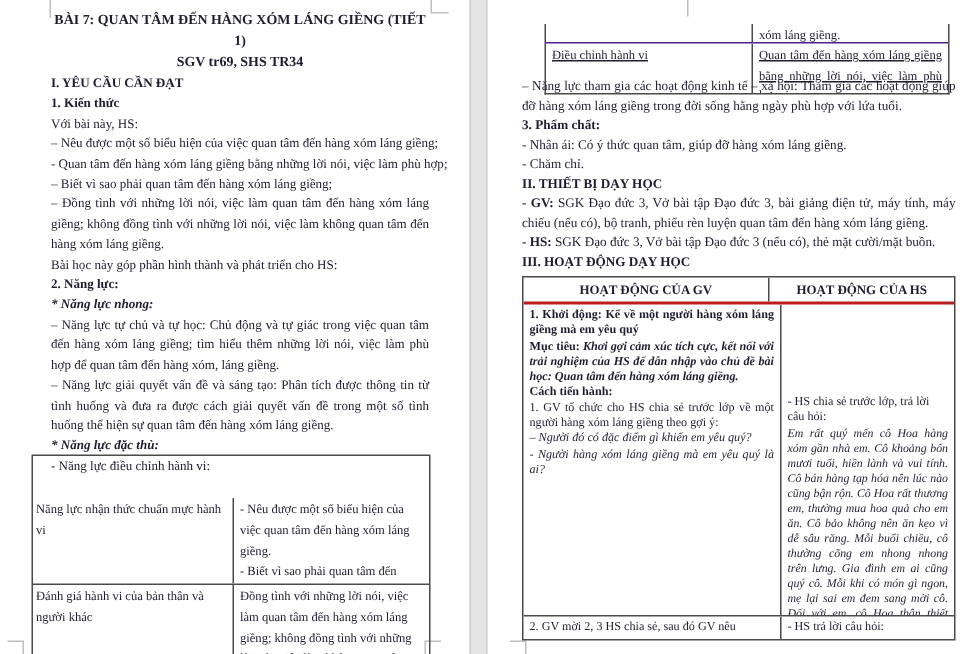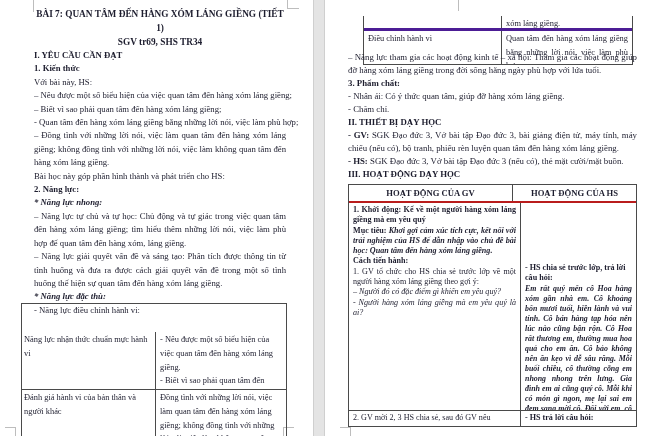--- a/index.html
+++ b/index.html
@@ -28,38 +28,38 @@
   #p1-table .row{display:flex;}
   #p1-table .row + .row{border-top:1px solid #4a4a4a;}
   #p1-table .cl{width:129px;border-right:1px solid #4a4a4a;padding:1px 2px;}
   #p1-table .cr{flex:1;padding:1px 4px;}
   #p1-table .r1{height:57px;overflow:hidden;margin-top:28px;}
   #p1-table .r2{height:56px;overflow:hidden;}
 
   
   #tableA{position:absolute;left:38px;top:16px;width:268px;border:1px solid #4a4a4a;border-top:none;font-size:8.4px;line-height:13.5px;}
   #tableA .row{display:flex;}
-  #tableA .row + .row{border-top:3px solid #4c1d95;}
+  #tableA .row + .row{border-top:1px solid #4c1d95;text-decoration:underline;}
   #tableA .cl{width:129px;border-right:1px solid #4a4a4a;padding:1px 4px;}
   #tableA .cr{flex:1;padding:1px 4px;}
   #tableA .r0{height:12px;overflow:hidden;}
   #tableA .r1{height:33px;overflow:hidden;}
 
   #p2-content{position:absolute;left:23px;top:51px;width:289px;}
   #p2-content .p{font-size:8.8px;line-height:13px;}
 
   #tableB{position:absolute;left:23px;top:184px;width:287px;height:241px;border:1px solid #4a4a4a;overflow:hidden;font-size:8.1px;line-height:10.3px;}
   #tableB .hrow{display:flex;height:16px;border-bottom:2px solid #b91c1c;font-size:8.6px;font-weight:bold;line-height:16px;text-align:center;}
   #tableB .hl{width:163px;border-right:1px solid #4a4a4a;}
   #tableB .hr{flex:1;}
   #tableB .brow{display:flex;}
   #tableB .row1{height:207px;overflow:hidden;border-bottom:1px solid #4a4a4a;}
   #tableB .row2{height:24px;overflow:hidden;}
   #tableB .cl{width:163px;border-right:1px solid #4a4a4a;padding:2px 4px 0 4px;}
-  #tableB .cr{flex:1;padding:2px 4px 0 4px;font-weight:bold;}
+  #tableB .cr{flex:1;padding:2px 4px 0 4px;}
   #tableB .hs-first{margin-top:58px;}
 
   
   #drag-handle{position:absolute;left:4px;top:19px;width:12px;height:15px;display:grid;grid-template-columns:repeat(2,4px);grid-auto-rows:5px;cursor:grab;}
   #drag-handle span{width:2.5px;height:2.5px;background:#5a5a5a;border-radius:50%;}
 
   
   .mark{position:absolute;background:#bdbdbd;}
 </style>
 </head>
@@ -84,22 +84,22 @@
   <div class="mark" style="left:283px;top:427px;width:1px;height:9px;"></div>
   <div class="mark" style="left:284px;top:427px;width:10px;height:1px;"></div>
 
   <div id="p1-content">
     <div class="title">BÀI 7: QUAN TÂM ĐẾN HÀNG XÓM LÁNG GIỀNG (TIẾT 1)</div>
     <div class="title">SGV tr69, SHS TR34</div>
     <p class="p b nw">I. YÊU CẦU CẦN ĐẠT</p>
     <p class="p b nw">1. Kiến thức</p>
     <p class="p nw">Với bài này, HS:</p>
     <p class="p nw">– Nêu được một số biểu hiện của việc quan tâm đến hàng xóm láng giềng;</p>
+    <p class="p nw">- Quan tâm đến hàng xóm láng giềng bằng những lời nói, việc làm phù hợp;</p>
     <p class="p nw">– Biết vì sao phải quan tâm đến hàng xóm láng giềng;</p>
-    <p class="p nw">- Quan tâm đến hàng xóm láng giềng bằng những lời nói, việc làm phù hợp;</p>
     <p class="p j">– Đồng tình với những lời nói, việc làm quan tâm đến hàng xóm láng giềng; không đồng tình với những lời nói, việc làm không quan tâm đến hàng xóm láng giềng.</p>
     <p class="p nw">Bài học này góp phần hình thành và phát triển cho HS:</p>
     <p class="p b nw">2. Năng lực:</p>
     <p class="p b i nw">* Năng lực nhong:</p>
     <p class="p j">– Năng lực tự chủ và tự học: Chủ động và tự giác trong việc quan tâm đến hàng xóm láng giềng; tìm hiểu thêm những lời nói, việc làm phù hợp để quan tâm đến hàng xóm, láng giềng.</p>
     <p class="p j">– Năng lực giải quyết vấn đề và sáng tạo: Phân tích được thông tin từ tình huống và đưa ra được cách giải quyết vấn đề trong một số tình huống thể hiện sự quan tâm đến hàng xóm láng giềng.</p>
     <p class="p b i nw">* Năng lực đặc thù:</p>
     <p class="p nw">- Năng lực điều chỉnh hành vi:</p>
   </div>
 

